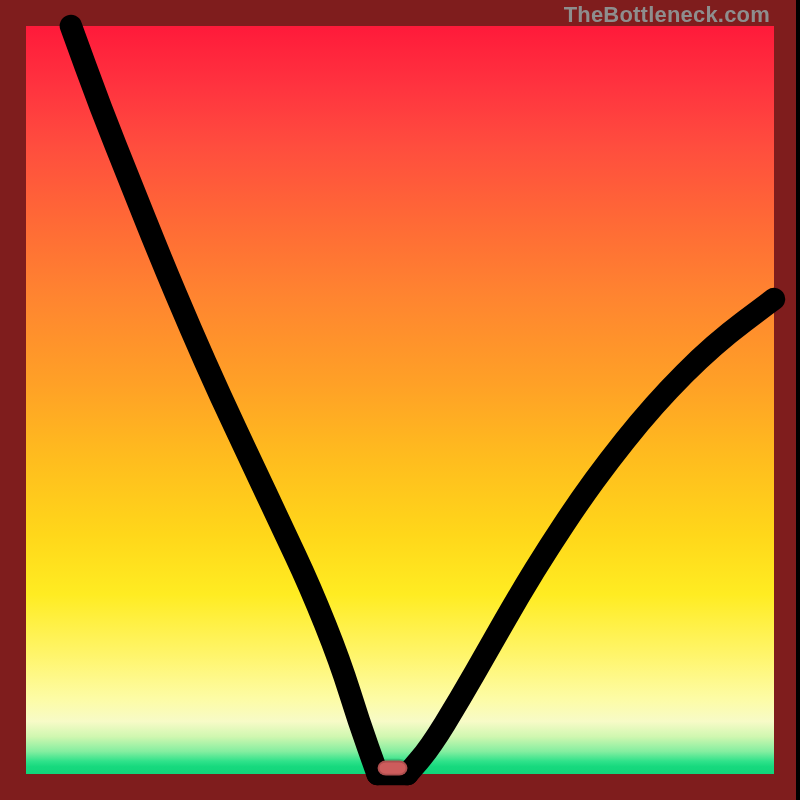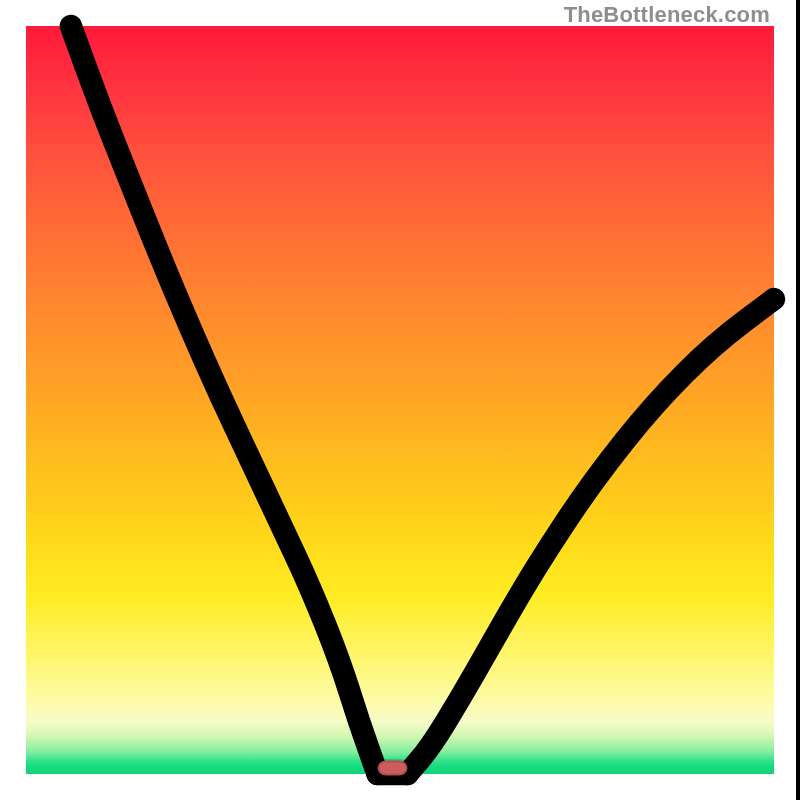--- a/index.html
+++ b/index.html
@@ -8,21 +8,21 @@
     width: 800px;
     height: 800px;
     background: #000;
     overflow: hidden;
     font-family: Arial, Helvetica, sans-serif;
   }
   .frame {
     position: relative;
     width: 796px;
     height: 800px;
-    background: #ffffff;
+    background: #7f1d1d;
     text-align: center;
   }
   .plot-area {
     position: absolute;
     left: 26px;
     top: 26px;
     width: 748px;
     height: 748px;
     
     background: linear-gradient(

